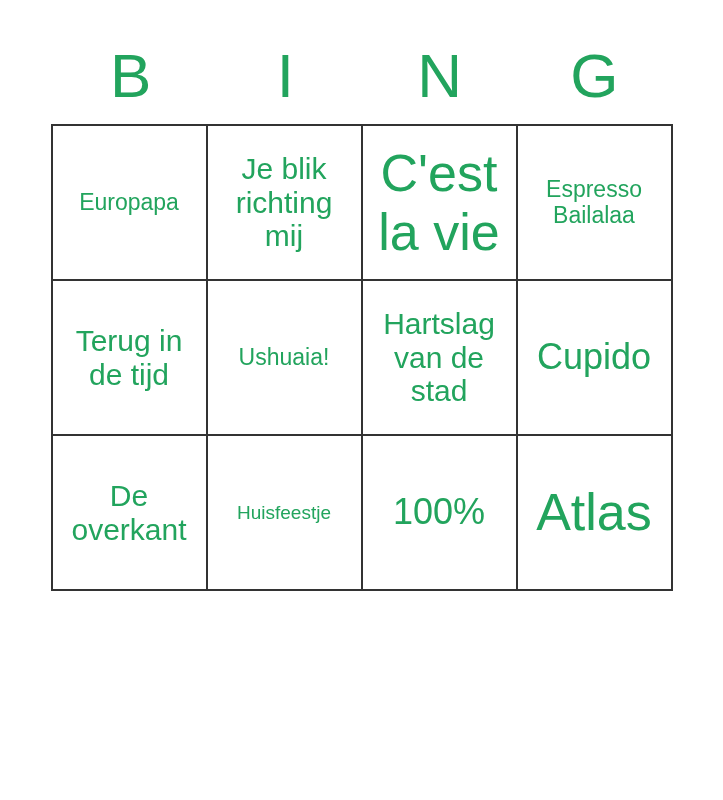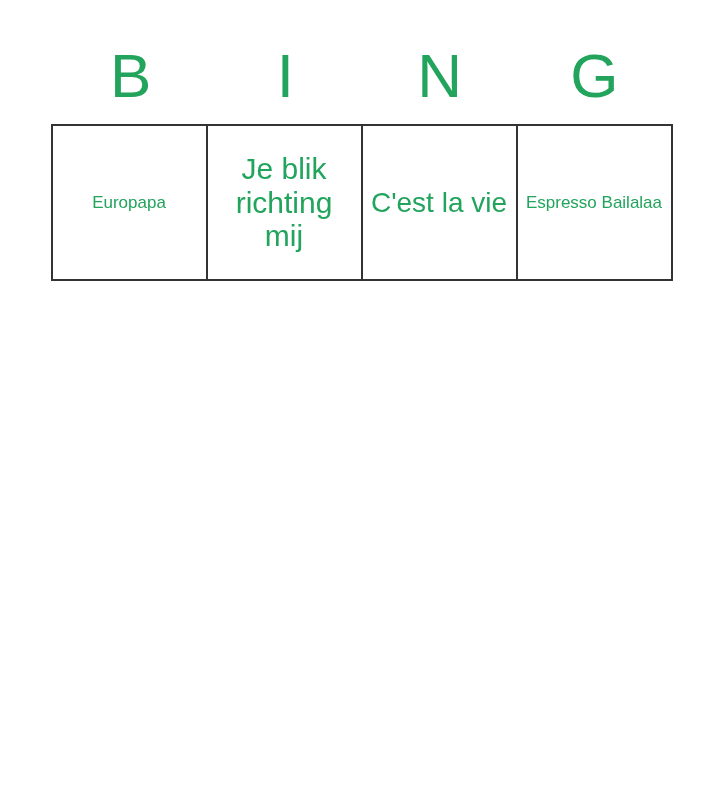--- a/index.html
+++ b/index.html
@@ -50,24 +50,24 @@
     height: 155px;
     text-align: center;
     vertical-align: middle;
     padding: 2px 6px;
     box-sizing: border-box;
     color: #22a45d;
     line-height: 1.12;
     word-wrap: break-word;
   }
   .sz-xs { font-size: 19px; }
-  .sz-s  { font-size: 17px; margin-left: 20px; }
+  .sz-s  { font-size: 23px; margin-left: 20px; }
   .sz-m  { font-size: 30px; }
   .sz-l  { font-size: 36px; }
-  .sz-xl { font-size: 28px; }
+  .sz-xl { font-size: 52px; }
 </style>
 </head>
 <body>
 
 <div class="card">
 
   <div class="header">
     <div class="header-letter">B</div>
     <div class="header-letter">I</div>
     <div class="header-letter">N</div>
@@ -75,16 +75,28 @@
   </div>
 
   <table class="grid">
     <tbody>
       <tr>
         <td class="sz-s">Europapa</td>
         <td class="sz-m">Je blik richting mij</td>
         <td class="sz-xl">C'est la vie</td>
         <td class="sz-s">Espresso Bailalaa</td>
       </tr>
+      <tr>
+        <td class="sz-m">Terug in de tijd</td>
+        <td class="sz-s">Ushuaia!</td>
+        <td class="sz-m">Hartslag van de stad</td>
+        <td class="sz-l">Cupido</td>
+      </tr>
+      <tr>
+        <td class="sz-m">De overkant</td>
+        <td class="sz-xs">Huisfeestje</td>
+        <td class="sz-l">100%</td>
+        <td class="sz-xl">Atlas</td>
+      </tr>
     </tbody>
   </table>
 
 </div>
 
 </body></html>

